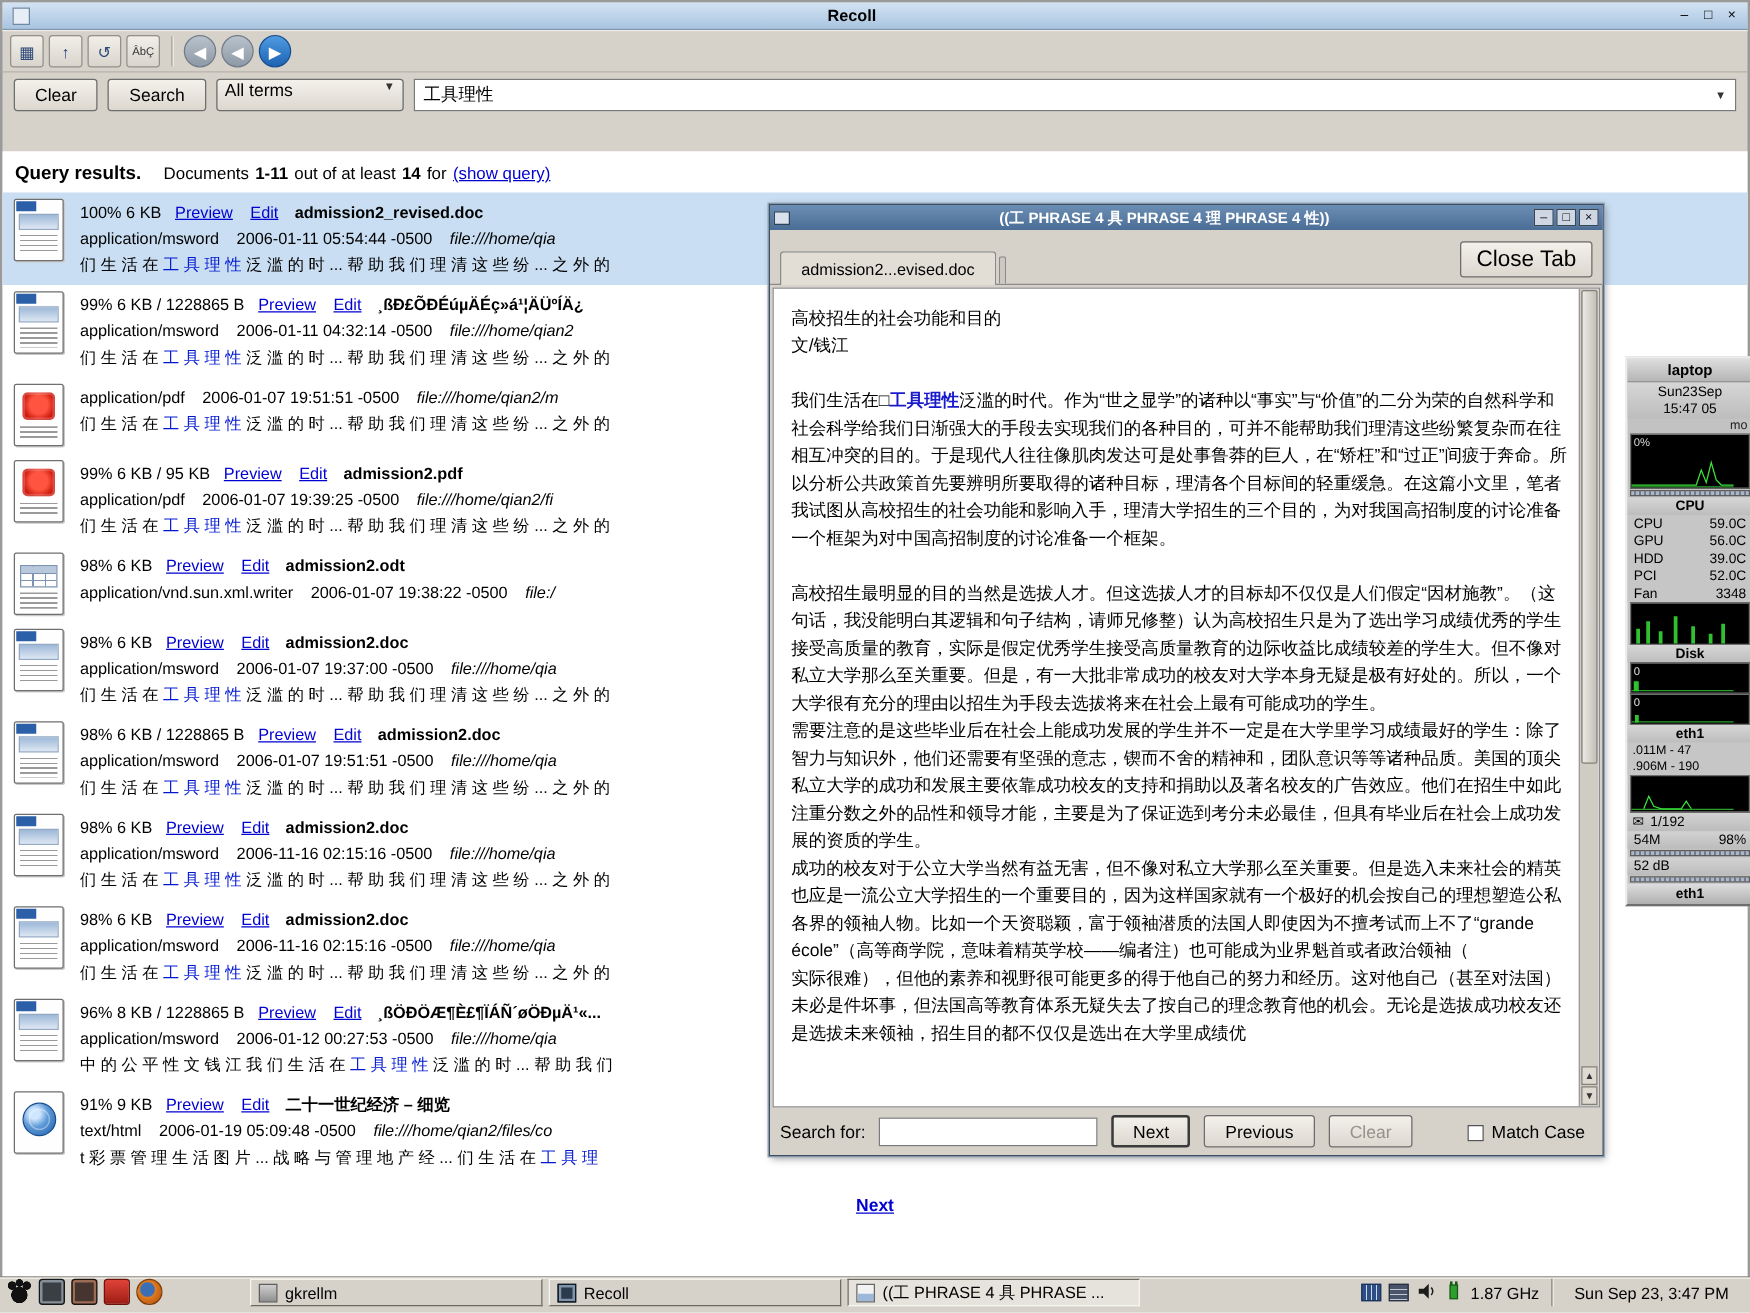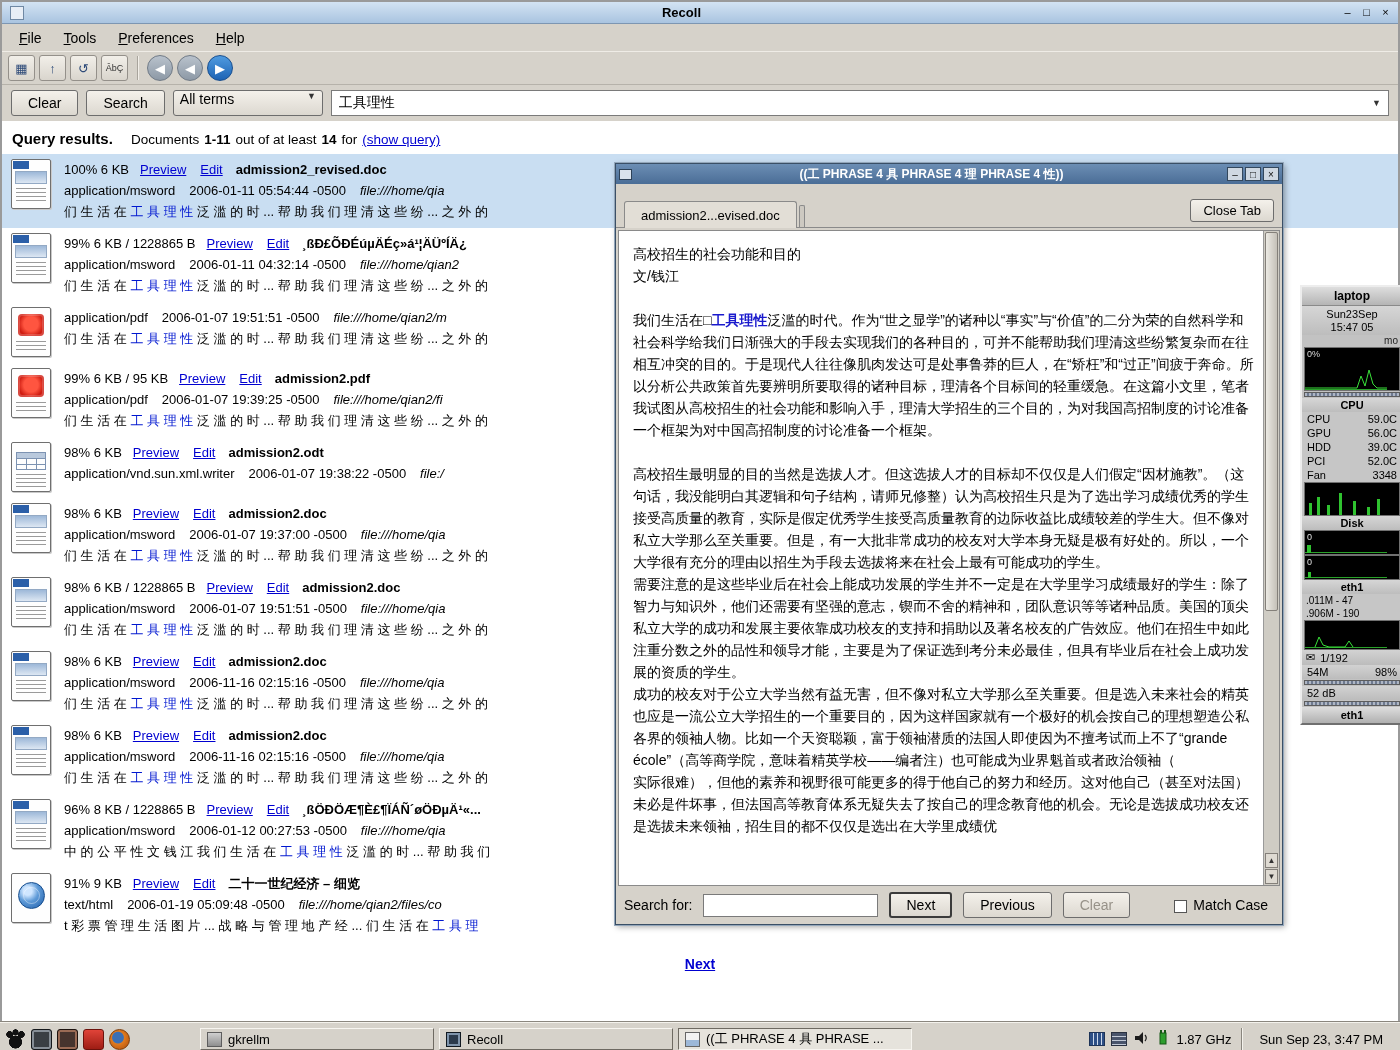--- a/index.html
+++ b/index.html
@@ -76,21 +76,21 @@
   
   .preview-window { position:absolute; left:615px; top:163px; width:668px; height:762px; z-index:20;
       background:#d6d2ca; border:1px solid #3a4f66; box-shadow:0 0 0 1px #93a6ba, 2px 2px 6px rgba(0,0,0,.35); display:flex; flex-direction:column; }
   .ptitlebar { height:20px; background:linear-gradient(#6c8eb4,#4a6d96); display:flex; align-items:center; padding:0 3px; }
   .ptb-icon { width:13px; height:11px; background:#d9e2ec; border:1px solid #2e4258; margin-right:4px; }
   .ptb-title { flex:1; text-align:center; color:#fff; font-weight:bold; font-size:12px; white-space:nowrap; overflow:hidden; }
   .ptb-btns { display:flex; gap:2px; }
   .ptab-row { height:44px; display:flex; align-items:flex-end; padding:0 8px; border-bottom:1px solid #8a8a8a; background:#d6d2ca; position:relative; }
   .ptab { padding:6px 16px 5px; background:#e2deD6; border:1px solid #8a8a8a; border-bottom:none; border-radius:3px 3px 0 0; font-size:13px; position:relative; top:1px; }
   .ptab-stub { width:6px; height:22px; border:1px solid #8a8a8a; border-bottom:none; border-radius:2px 2px 0 0; margin-left:2px; background:#cdc9c1; }
-  .close-tab-btn { margin-left:auto; margin-bottom:5px; border:1px solid #6d6d6d; background:linear-gradient(#f4f1eb,#dcd8d0); border-radius:3px; padding:3px 12px; font-size:13px; }
+  .close-tab-btn { margin-left:auto; margin-bottom:5px; border:1px solid #6d6d6d; background:linear-gradient(#f4f1eb,#dcd8d0); border-radius:3px; padding:3px 12px; font-size:18px; }
   .pcontent-wrap { flex:1; display:flex; margin:2px 2px 0 2px; border:1px solid #8a8a8a; background:#fff; overflow:hidden; }
   .pcontent { flex:1; padding:12px 8px 0 14px; overflow:hidden; font-size:14px; line-height:22px; }
   .para { margin:0; }
   .para.gap { margin-top:22px; }
   .pcontent .hl { color:#1a1acd; font-weight:bold; }
   .pscrollbar { width:16px; background:#cfccc4; border-left:1px solid #9a9a9a; display:flex; flex-direction:column; }
   .pthumb { margin:1px; height:58%; background:linear-gradient(90deg,#eceae4,#c4c0b8); border:1px solid #84807a; border-radius:2px; }
   .pscroll-btn { height:15px; display:flex; align-items:center; justify-content:center; font-size:8px; color:#333; border:1px solid #84807a; background:#dedad2; margin:0 1px 1px; }
   .pscroll-spacer { flex:1; }
   .find-bar { height:38px; display:flex; align-items:center; gap:11px; padding:0 8px; }
@@ -114,21 +114,21 @@
   .gk-krell { height:5px; margin:1px 2px; background:repeating-linear-gradient(90deg,#aeb6c4 0 2px,#6e7a90 2px 4px); border:1px solid #5c5c5c; }
   .gk-sec { text-align:center; font-weight:bold; padding:1px 0; background:linear-gradient(#d6d6d6,#bdbdbd); }
   .gk-temp-row { display:flex; justify-content:space-between; padding:0 5px; line-height:14px; background:#c6c6c6; }
   .gk-net-row { padding:0 4px; line-height:13px; font-size:10px; background:#c6c6c6; }
   .gk-mail { display:flex; align-items:center; gap:5px; padding:1px 4px; background:linear-gradient(#d2d2d2,#bcbcbc); }
   .gk-mem { display:flex; justify-content:space-between; padding:1px 5px; background:linear-gradient(#d2d2d2,#bcbcbc); }
   .gk-batt { padding:1px 5px; background:linear-gradient(#d2d2d2,#bcbcbc); }
   .gk-footer { text-align:center; font-weight:bold; padding:2px 0; background:linear-gradient(#dedede,#b0b0b0); }
 
   
-  .taskbar { position:absolute; left:0; right:0; bottom:0; height:28px; background:#d6d2ca; border-top:1px solid #f4f2ec; box-shadow:0 -1px 0 #8a867e; display:flex; align-items:flex-end; padding:0 5px; gap:5px; z-index:40; }
+  .taskbar { position:absolute; left:0; right:0; bottom:0; height:28px; background:#d6d2ca; border-top:1px solid #f4f2ec; box-shadow:0 -1px 0 #8a867e; display:flex; align-items:flex-start; padding:0 5px; gap:5px; z-index:40; }
   .launch-ico { width:21px; height:21px; border-radius:3px; position:relative; flex:none; }
   .li-paw { background:radial-gradient(circle at 50% 62%, #111 0 38%, transparent 40%), radial-gradient(circle at 22% 26%, #111 0 14%, transparent 16%), radial-gradient(circle at 50% 16%, #111 0 14%, transparent 16%), radial-gradient(circle at 78% 26%, #111 0 14%, transparent 16%); }
   .li-term { background:#3a3f44; border:1px solid #15181b; box-shadow:inset 0 0 0 2px #868e96; }
   .li-term2 { background:#46342e; border:1px solid #1d130f; box-shadow:inset 0 0 0 2px #9a6b55; }
   .li-red { background:linear-gradient(#e04338,#9e1d14); border:1px solid #6d120c; }
   .li-ff { border-radius:50%; background:radial-gradient(circle at 42% 40%, #3b6fb5 0 34%, #e07b1f 40%, #b5520c 90%); border:1px solid #7c3a07; }
   .task-btn { width:234px; height:22px; border:1px solid; border-color:#f7f5f0 #6e6a62 #6e6a62 #f7f5f0; background:#d6d2ca; display:flex; align-items:center; gap:6px; padding:0 6px; font-size:13px; overflow:hidden; white-space:nowrap; }
   .task-btn.active { border-color:#6e6a62 #f7f5f0 #f7f5f0 #6e6a62; background:#e6e3dc; }
   .task-ico { width:15px; height:15px; flex:none; }
   .ti-gk { background:linear-gradient(#cfcfcf,#8f8f8f); border:1px solid #5d5d5d; }
@@ -150,26 +150,20 @@
   <div class="titlebar">
     <span class="tb-icon"></span>
     <span class="tb-title">Recoll</span>
     <span class="tb-btns">
       <span class="tb-btn">–</span>
       <span class="tb-btn">□</span>
       <span class="tb-btn">×</span>
     </span>
   </div>
 
-  <div class="menubar">
-    <span class="menu-item">File</span>
-    <span class="menu-item">Tools</span>
-    <span class="menu-item">Preferences</span>
-    <span class="menu-item">Help</span>
-  </div>
 
   <div class="toolbar">
       <button class="tool-btn ">▦</button>
       <button class="tool-btn ">↑</button>
       <button class="tool-btn ">↺</button>
       <button class="tool-btn  spell">ÂbÇ</button>
       <span class="tool-sep"></span>
       <button class="tool-btn round">◀</button>
       <button class="tool-btn round">◀</button>
       <button class="tool-btn round blue">▶</button>

